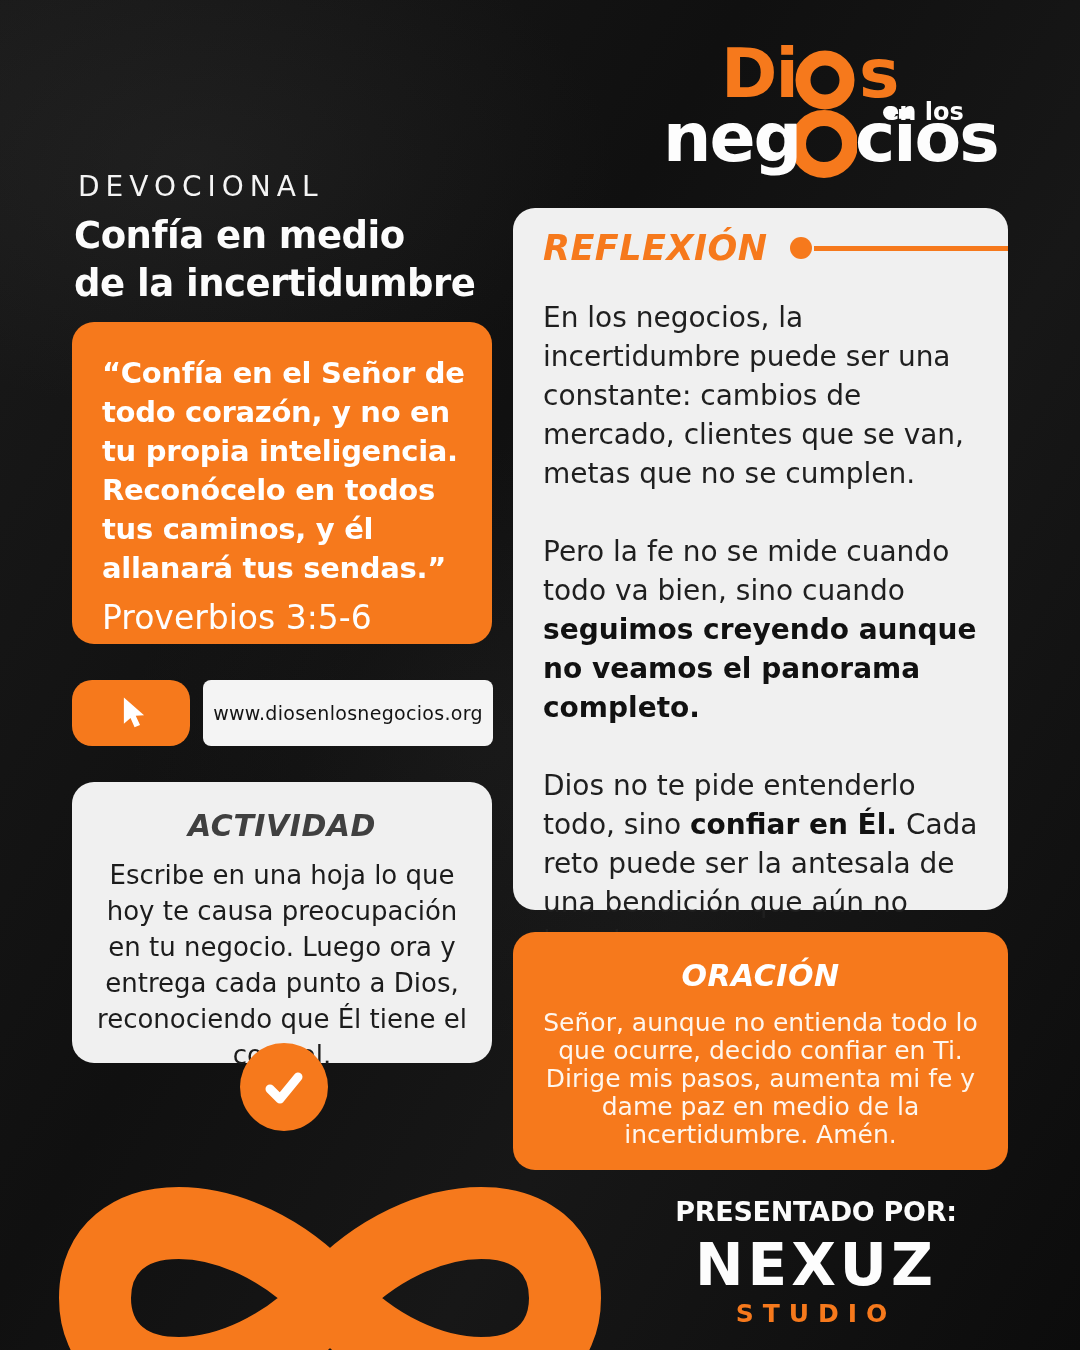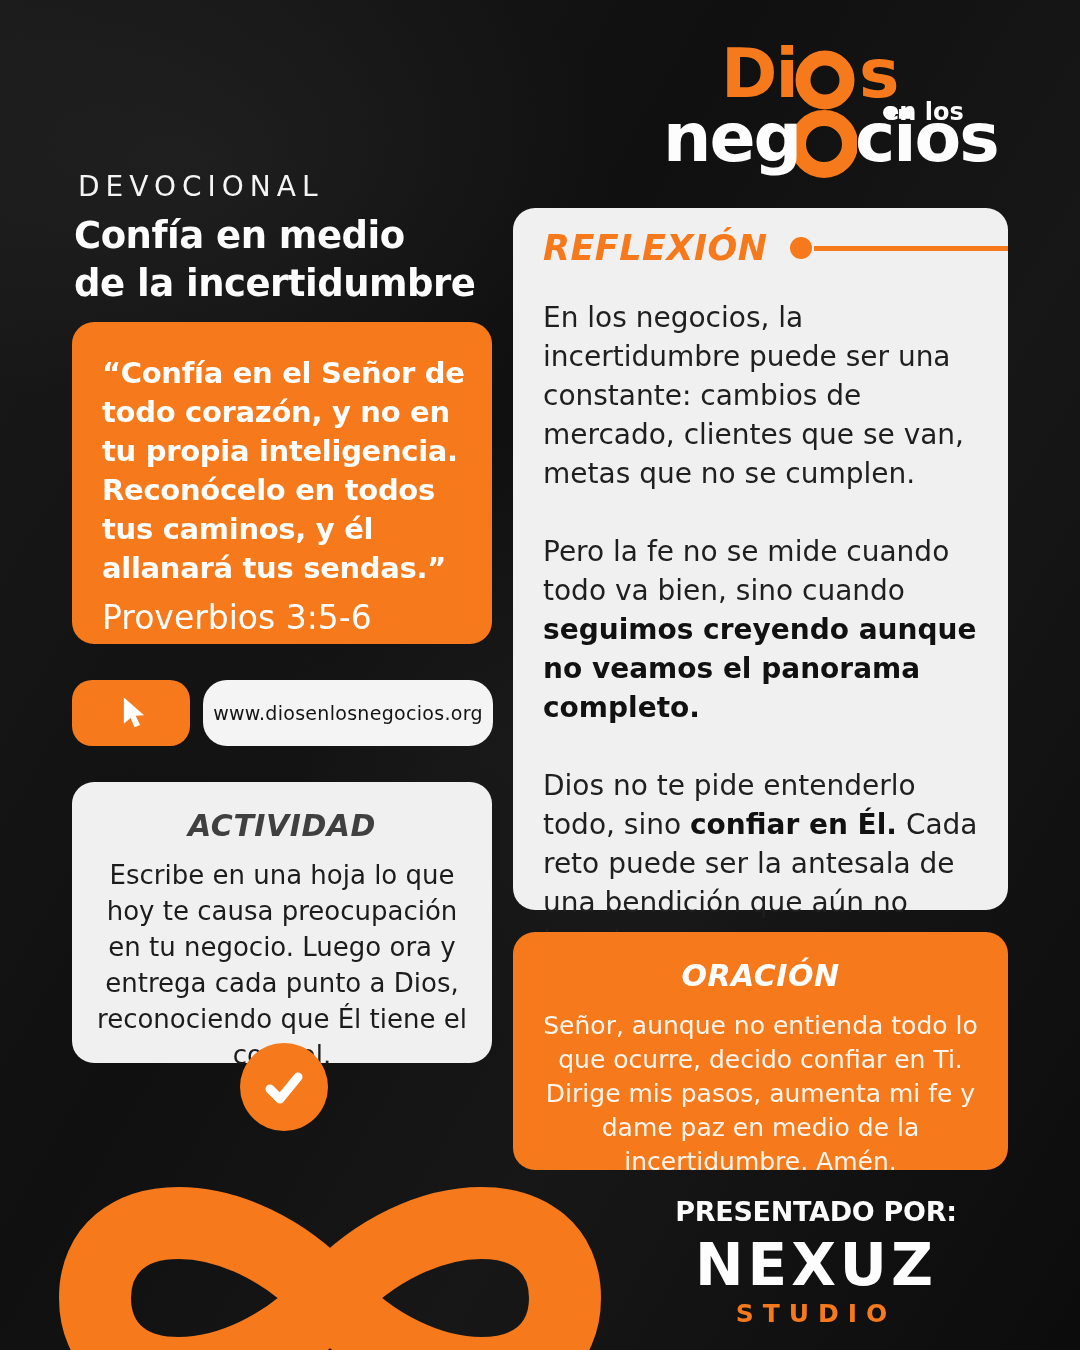--- a/index.html
+++ b/index.html
@@ -32,21 +32,21 @@
          font-weight:bold;color:#FCFCFC;letter-spacing:-.5px;}
   .title span{display:block;}
   
   .verse-card{position:absolute;left:72px;top:322px;width:420px;height:322px;border-radius:22px;
       background:#F6791C;box-sizing:border-box;padding:32px 24px 24px 30px;color:#fff;}
   .verse-text{margin:0;font-size:29px;font-weight:bold;line-height:39px;letter-spacing:-.3px;}
   .verse-ref{margin-top:10px;font-size:33px;font-weight:normal;color:#FEFEFE;}
   
   .cursor-button{position:absolute;left:72px;top:680px;width:118px;height:66px;border-radius:20px;
       background:#F6791C;display:flex;align-items:center;justify-content:center;}
-  .website-pill{position:absolute;left:203px;top:680px;width:290px;height:66px;border-radius:24px;
+  .website-pill{position:absolute;left:203px;top:680px;width:290px;height:66px;border-radius:8px;
       background:#F4F4F4;display:flex;align-items:center;justify-content:center;}
   .website-url{font-size:19px;color:#141414;letter-spacing:.3px;font-weight:500;}
   
   .activity-card{position:absolute;left:72px;top:782px;width:420px;height:281px;border-radius:22px;
       background:#F0F0F0;box-sizing:border-box;padding:26px 20px;text-align:center;}
   .activity-title{font-size:30px;font-weight:bold;font-style:italic;color:#404040;letter-spacing:.5px;}
   .activity-body{margin:14px 0 0;font-size:26px;line-height:36px;color:#1c1c1c;}
   .check-badge{position:absolute;left:240px;top:1043px;width:88px;height:88px;border-radius:50%;
       background:#F6791C;display:flex;align-items:center;justify-content:center;z-index:3;}
   
@@ -56,21 +56,21 @@
   .reflection-title{font-size:35px;font-weight:bold;font-style:italic;color:#F6791C;letter-spacing:.5px;}
   .reflection-dot{width:22px;height:22px;border-radius:50%;background:#F6791C;margin-left:22px;flex:none;}
   .reflection-rule{flex:1;height:5px;background:#F6791C;margin-left:2px;margin-right:-30px;}
   .reflection-card p{margin:0 0 39px;font-size:28px;line-height:39px;color:#1f1f1f;}
   .reflection-card p:last-child{margin-bottom:0;}
   .b{font-weight:bold;color:#111;}
   
   .prayer-card{position:absolute;left:513px;top:932px;width:495px;height:238px;border-radius:22px;
       background:#F6791C;box-sizing:border-box;padding:26px 26px;text-align:center;color:#fff;}
   .prayer-title{font-size:30px;font-weight:bold;font-style:italic;letter-spacing:.5px;}
-  .prayer-body{margin:16px 0 0;font-size:25px;line-height:34px;color:#FEF6EE;}
+  .prayer-body{margin:16px 0 0;font-size:25px;line-height:28px;color:#FEF6EE;}
   
   .footer{position:absolute;left:620px;top:1196px;width:392px;text-align:center;}
   .presented-by{font-size:27px;font-weight:bold;color:#FBFBFB;letter-spacing:-.3px;}
   .brand-name{margin-top:4px;font-size:58px;font-weight:bold;color:#FDFDFD;letter-spacing:4px;}
   .brand-sub{margin-top:0px;font-size:25px;font-weight:bold;color:#F6791C;letter-spacing:9px;}
 </style>
 </head>
 <body>
 
 <div class="poster">

